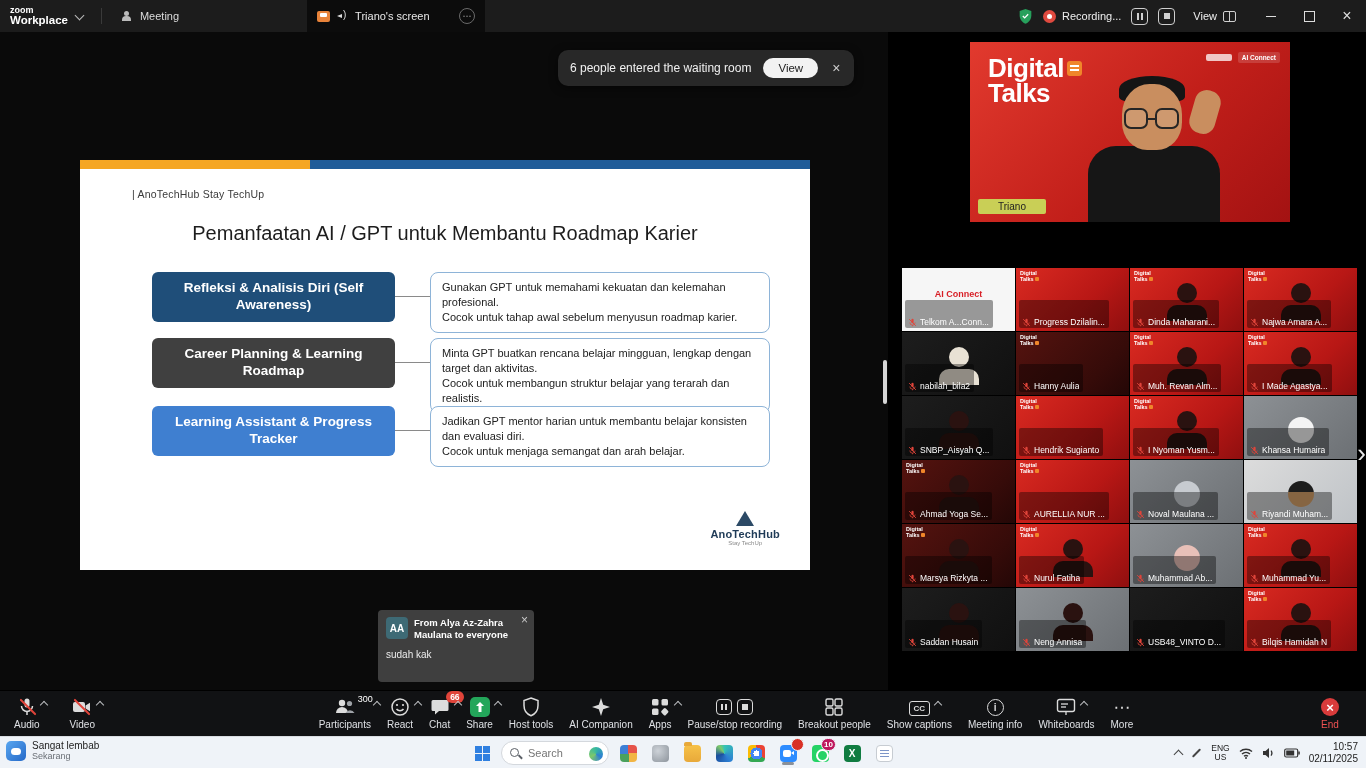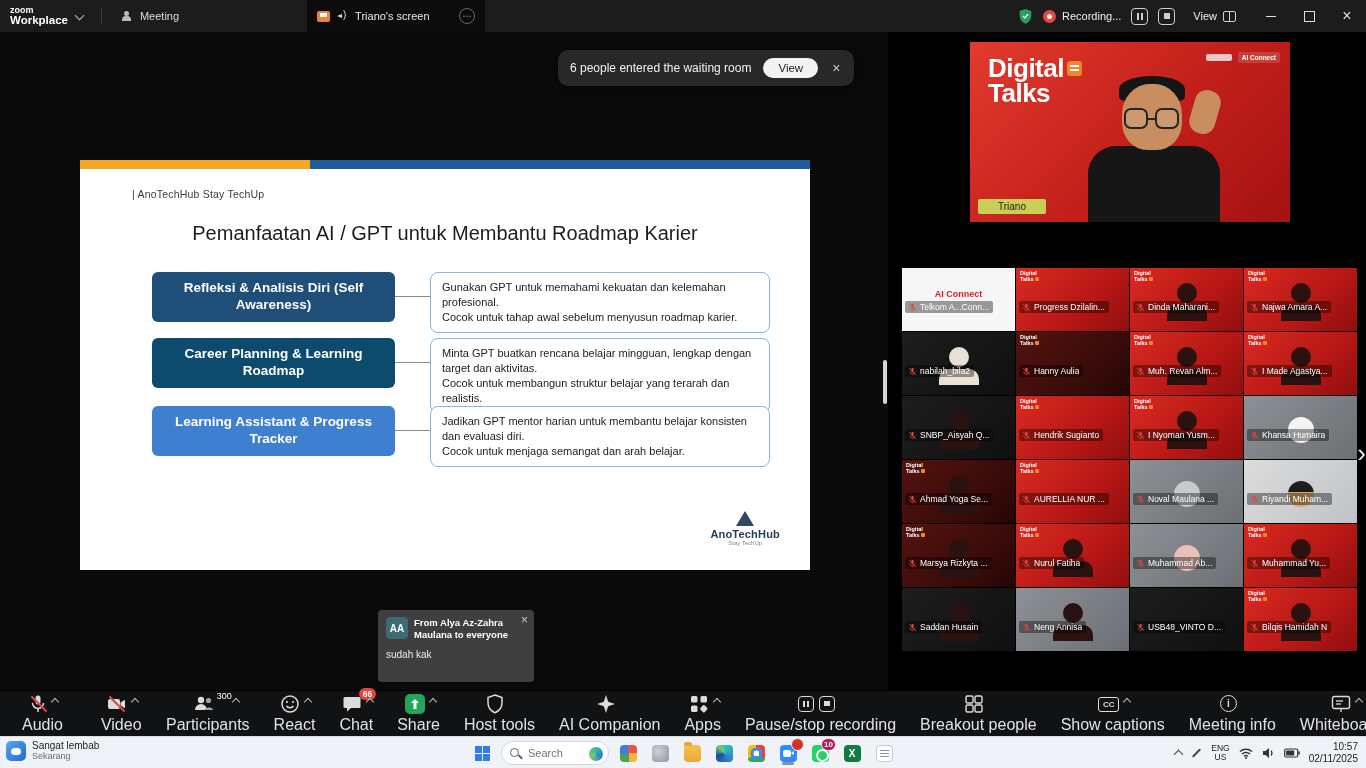--- a/index.html
+++ b/index.html
@@ -57,21 +57,21 @@
 
   
   .slide { position:absolute; left:80px; top:128px; width:730px; height:410px; background:#fff; }
   .slide-topbar { position:absolute; left:0; top:0; width:100%; height:9px; background:#1f5c99; }
   .slide-topbar::before { content:""; position:absolute; left:0; top:0; width:230px; height:9px; background:#f5a623; }
   .slide-header { position:absolute; left:36px; top:28px; font-size:10.5px; color:#3a3a3a; letter-spacing:.2px;margin-left:16px; }
   .slide-title { position:absolute; left:0; top:62px; width:100%; text-align:center; font-size:20px; font-weight:500; color:#1d1d1d; }
   .srow { position:absolute; left:0; width:100%; }
   .srow1 { top:112px; } .srow2 { top:178px; } .srow3 { top:246px; }
   .lbox { position:absolute; left:72px; width:243px; min-height:50px; border-radius:6px; color:#fff; font-weight:bold; font-size:13.5px; display:flex; align-items:center; justify-content:center; text-align:center; padding:6px 14px; line-height:1.25; }
-  .lbox1 { background:#1f4e79; } .lbox2 { background:#0c4a6e; } .lbox3 { background:#3f7fd0; }
+  .lbox1 { background:#1f4e79; } .lbox2 { background:#404040; } .lbox3 { background:#3f7fd0; }
   .connector { position:absolute; left:315px; top:24px; width:35px; border-top:1px solid #8a8a8a; }
   .dbox { position:absolute; left:350px; width:340px; background:#fff; border:1px solid #8eb4d8; border-radius:8px; padding:7px 11px; font-size:11px; color:#222; line-height:1.35; white-space:pre-line; }
   .slide-logo { position:absolute; right:30px; bottom:24px; display:flex; flex-direction:column; align-items:center; }
   .alogo-tri { width:0; height:0; border-left:9px solid transparent; border-right:9px solid transparent; border-bottom:15px solid #2c4a66; margin-bottom:2px; }
   .alogo-name { font-size:11px; color:#1f3b57; font-weight:bold; letter-spacing:.2px; }
   .alogo-tag { font-size:6px; color:#8a8a8a; }
 
   
   .stage-scroll { position:absolute; right:1px; top:328px; width:4px; height:44px; background:#d6d6d6; border-radius:2px; }
 
@@ -120,32 +120,32 @@
   .fig::before, .fig::after { display:none; }
   .fig-person .fig::before, .fig-person-light .fig::before,
   .fig-avatar-white .fig::before, .fig-avatar-grey .fig::before,
   .fig-avatar-cat .fig::before, .fig-avatar-human .fig::before { display:block; content:""; width:20px; height:20px; border-radius:50%; background:#2a1210; margin:0 auto; }
   .fig-person .fig::after, .fig-person-light .fig::after { display:block; content:""; width:40px; height:16px; border-radius:10px 10px 0 0; background:#2a1210; margin-top:2px; }
   .fig-person-light .fig::before, .fig-person-light .fig::after { background:#e8e1d4; }
   .fig-avatar-white .fig::before { width:26px; height:26px; background:#f4f4f4; }
   .fig-avatar-grey .fig::before { width:26px; height:26px; background:#c7cbd0; }
   .fig-avatar-cat .fig::before { width:26px; height:26px; background:#e8c0b8; }
   .fig-avatar-human .fig::before { width:26px; height:26px; background:linear-gradient(#1d1d1d 0 42%, #d9a36b 42%); }
-  .nametag { position:absolute; left:3px; bottom:18px; max-width:105px; display:flex; align-items:center; gap:3px; background:rgba(0,0,0,.38); padding:1px 4px 1px 3px; border-radius:2px; }
+  .nametag { position:absolute; left:3px; bottom:3px; max-width:105px; display:flex; align-items:center; gap:3px; background:rgba(0,0,0,.38); padding:17px 4px 1px 3px; border-radius:2px; }
   .nametag .nm { color:#fff; font-size:8.5px; white-space:nowrap; overflow:hidden; text-overflow:ellipsis; }
   .next-arrow { position:absolute; right:0px; top:408px; color:#e8e8e8; font-size:26px; line-height:1; }
   .next-arrow::before { content:"\203A"; }
 
   
   .toolbar { position:absolute; left:0; top:690px; width:1366px; height:46px; background:#111214; display:flex; align-items:center; border-top:1px solid #000; }
   .tb-left { display:flex; gap:30px; padding-left:14px; width:158px; flex:none; }
   .tb-center { flex:1; display:flex; justify-content:center; align-items:center; gap:16px; }
   .tb-endwrap { width:72px; flex:none; display:flex; justify-content:center; }
   .tbi { position:relative; display:flex; flex-direction:column; align-items:center; gap:2px; color:#e4e6ea; }
-  .tbi .tbl { font-size:16px; white-space:nowrap; color:#dfe1e5;margin-left:8px; }
+  .tbi .tbl { font-size:10px; white-space:nowrap; color:#dfe1e5; }
   .ico-wrap { position:relative; height:20px; display:flex; align-items:center; justify-content:center; }
   .caret { position:absolute; right:-11px; top:5px; width:6px; height:6px; border-top:1.4px solid #b9bbbe; border-right:1.4px solid #b9bbbe; transform:rotate(-45deg); }
   .slash { position:absolute; left:-1px; top:9px; width:22px; height:2px; background:#e0443a; transform:rotate(45deg); border-radius:1px; }
   .count-badge { position:absolute; top:-3px; right:-17px; font-size:9px; color:#fff; }
   .red-badge { position:absolute; top:-6px; right:-14px; background:#e0443a; color:#fff; font-size:8.5px; font-weight:bold; padding:1px 4px; border-radius:8px; }
   .share-ico { width:20px; height:20px; background:#23a65a; border-radius:5px; display:flex; align-items:center; justify-content:center; }
   .rec-btns { display:flex; gap:5px; align-items:center; }
   .rb { width:16px; height:16px; border:1.4px solid #dcdcdc; border-radius:4px; position:relative; }
   .rb.pause::before, .rb.pause::after { content:""; position:absolute; top:4px; width:1.8px; height:6px; background:#dcdcdc; }
   .rb.pause::before { left:4px; } .rb.pause::after { right:4px; }

